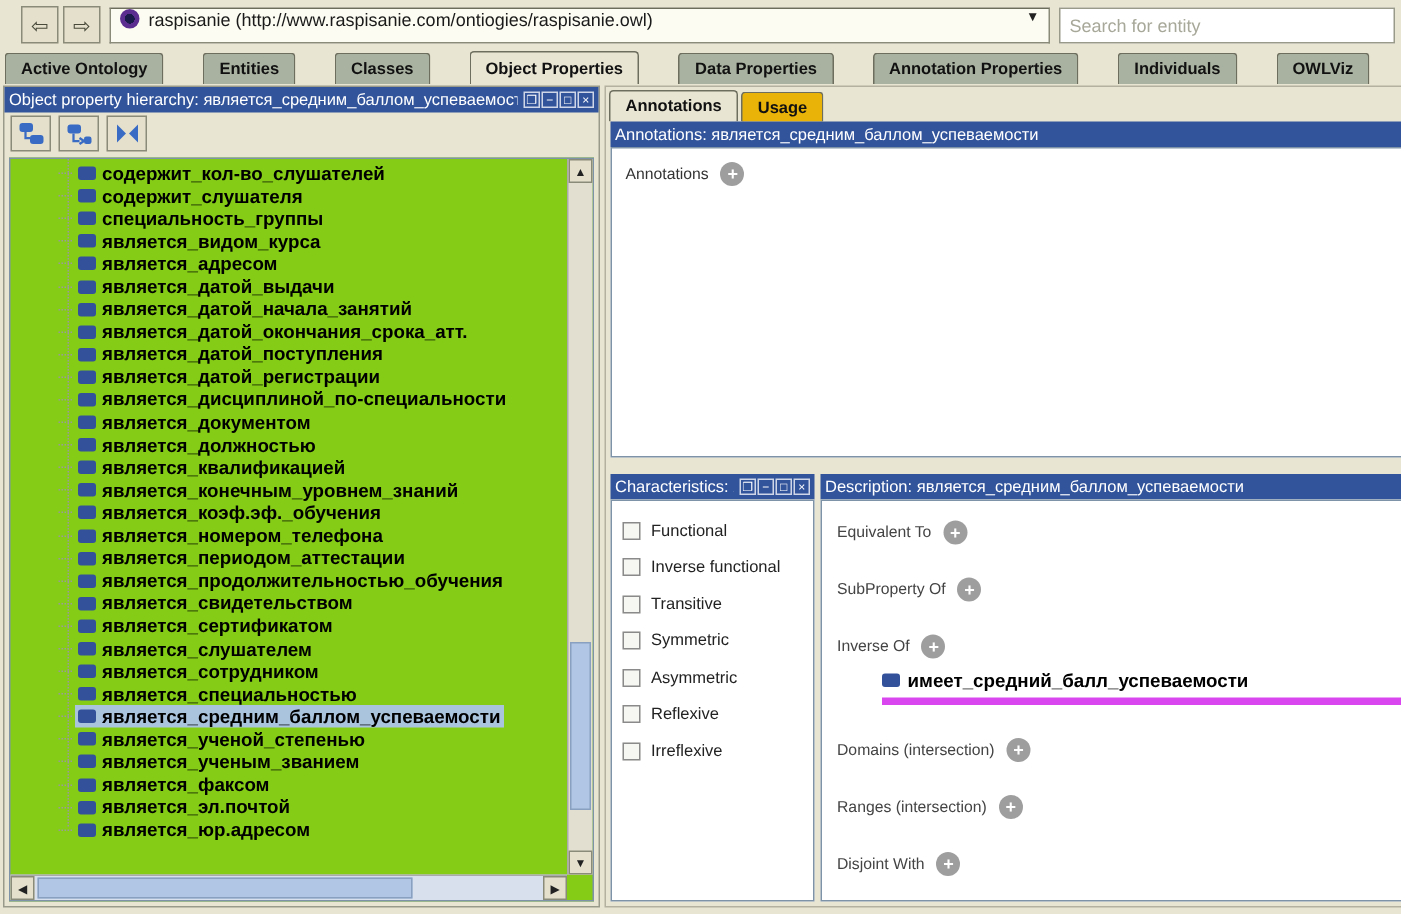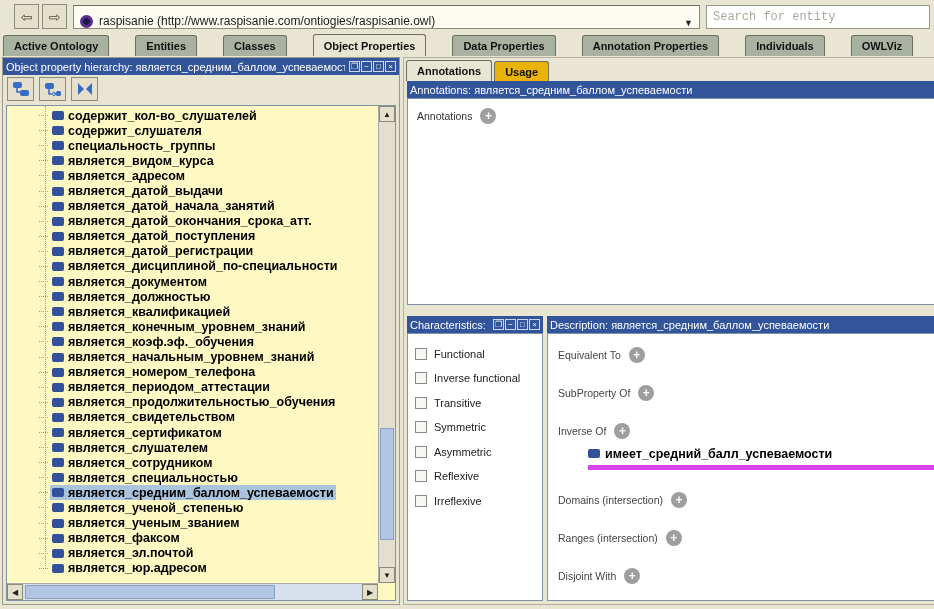--- a/index.html
+++ b/index.html
@@ -5,26 +5,26 @@
   * { margin:0; padding:0; box-sizing:border-box; }
   html,body { width:934px; height:609px; }
   body { font-family:"Liberation Sans", sans-serif; background:#e9e5d3; position:relative; overflow:hidden; }
 
   
   .topbar { position:absolute; left:0; top:0; width:934px; height:34px; background:#e9e5d3; }
   .nav-btn { position:absolute; top:4px; width:25px; height:25px; background:#e4e0cc; border:1px solid #8b8b7a;
              display:flex; align-items:center; justify-content:center; font-size:14px; color:#4a4a3a; cursor:pointer; }
   .nav-btn.back { left:14px; } .nav-btn.fwd { left:42px; }
   .combo { position:absolute; left:73px; top:5px; width:627px; height:24px; background:#fdfcf2;
-           border:1px solid #8b8b7a; border-top-color:#6d6d5c; display:flex; align-items:flex-end; padding:0 6px; }
+           border:1px solid #8b8b7a; border-top-color:#6d6d5c; display:flex; align-items:flex-start; padding:0 6px; }
   .owl-dot { width:13px; height:13px; border-radius:50%; background:radial-gradient(circle at 50% 50%, #1a1a4a 0 35%, #5c2d91 36% 75%, #2a1050 76%); margin-right:6px; flex:none; }
   .combo-text { font-size:12px; color:#1a1a1a; white-space:nowrap; overflow:hidden; flex:1; }
   .combo-arrow { flex:none; font-size:9px; color:#222; padding-left:6px; }
   .searchbox { position:absolute; left:706px; top:5px; width:224px; height:24px; background:#ffffff;
-               border:1px solid #9a9a8a; font-size:12px; color:#333; padding:0 6px; font-family:Liberation Mono, monospace; }
+               border:1px solid #9a9a8a; font-size:12px; color:#333; padding:0 6px; font-family:Liberation Sans, sans-serif; }
   .searchbox::placeholder { color:#a8a89a; }
 
   
   .tabbar { position:absolute; left:0; top:34px; width:934px; height:22px; display:flex; align-items:flex-end; padding-left:3px;gap:24px; }
   .tabbar .tab { height:21px; display:flex; align-items:center; padding:0 10px; margin-right:2px;
                  background:#a9b2a0; border:1px solid #6e6e5e; border-bottom:none; border-radius:3px 3px 0 0;
                  font-size:11px; font-weight:bold; color:#111; cursor:pointer; white-space:nowrap; }
   .tabbar .tab.active { background:#e9e5d3; height:22px; position:relative; z-index:2;text-align:right; }
 
   
@@ -35,21 +35,21 @@
   .win-icon { width:11px; height:11px; border:1px solid #cfd6e8; color:#fff; font-size:8px; line-height:9px;
               text-align:center; cursor:pointer; background:#32549b; }
   .plus-btn { width:16px; height:16px; border-radius:50%; background:#9e9e9e; color:#fff; font-size:12px;
               font-weight:bold; display:inline-flex; align-items:center; justify-content:center; cursor:pointer; flex:none; }
 
   
   .left-panel { position:absolute; left:2px; top:57px; width:398px; height:548px; background:#e9e5d3; border:1px solid #9a9a8a; }
   .tree-tools { height:28px; display:flex; align-items:center; gap:5px; padding:2px 4px; }
   .tool-btn { width:27px; height:24px; background:#e4e0cc; border:1px solid #8b8b7a; display:flex;
               align-items:center; justify-content:center; cursor:pointer; }
-  .tree-wrap { position:absolute; left:3px; top:47px; right:3px; bottom:3px; background:#fef9c3; border:1px solid #7f93a8; }
+  .tree-wrap { position:absolute; left:3px; top:47px; right:3px; bottom:3px; background:#84cc16; border:1px solid #7f93a8; }
   .tree-scroll { position:absolute; left:0; top:0; right:17px; bottom:17px; overflow:hidden; }
   .tree-inner { position:relative; padding-top:2px; }
   .tree-inner::before { content:""; position:absolute; left:38px; top:0; bottom:10px; border-left:1px dotted #9a9a9a; }
   .tree-row { height:15.1px; display:flex; align-items:center; padding-left:32px; cursor:pointer; position:relative; white-space:nowrap; }
   .tree-row::before { content:""; width:9px; border-top:1px dotted #9a9a9a; margin-right:2px; flex:none; }
   .row-content { display:inline-flex; align-items:center; height:15px; padding:0 2px; }
   .tree-row.selected .row-content { background:#abc4de; }
   .prop-square { width:12px; height:9px; background:#33519b; border-radius:2px; margin-right:4px; flex:none; }
   .tree-label { font-size:12.5px; font-weight:bold; color:#000; }
 
@@ -303,26 +303,20 @@
             </span>
           </div>
 
           <div class="tree-row">
             <span class="row-content">
               <span class="prop-square"></span>
               <span class="tree-label">является_коэф.эф._обучения</span>
             </span>
           </div>
 
-          <div class="tree-row">
-            <span class="row-content">
-              <span class="prop-square"></span>
-              <span class="tree-label">является_начальным_уровнем_знаний</span>
-            </span>
-          </div>
 
           <div class="tree-row">
             <span class="row-content">
               <span class="prop-square"></span>
               <span class="tree-label">является_номером_телефона</span>
             </span>
           </div>
 
           <div class="tree-row">
             <span class="row-content">

